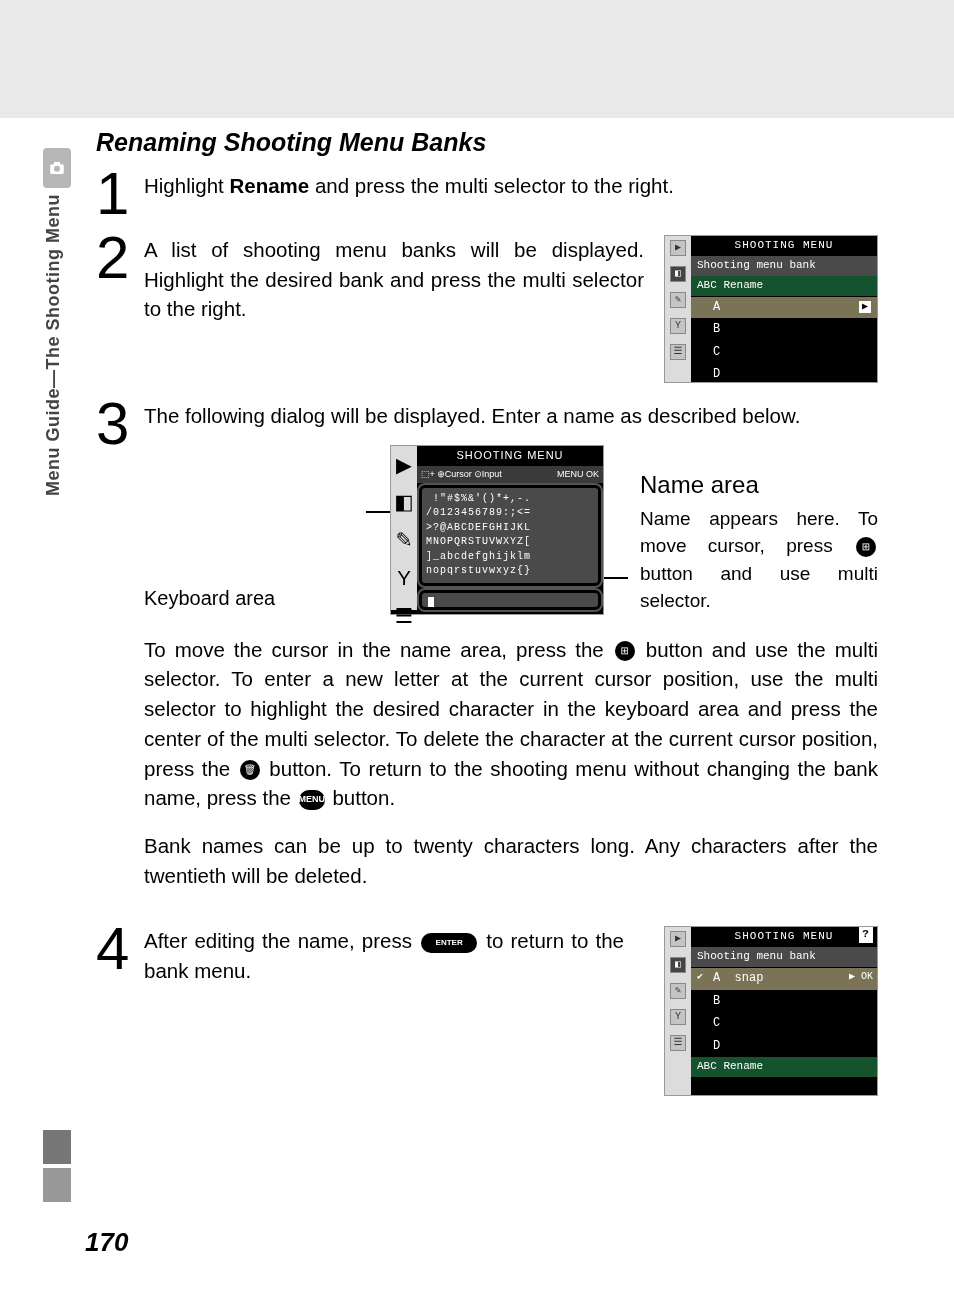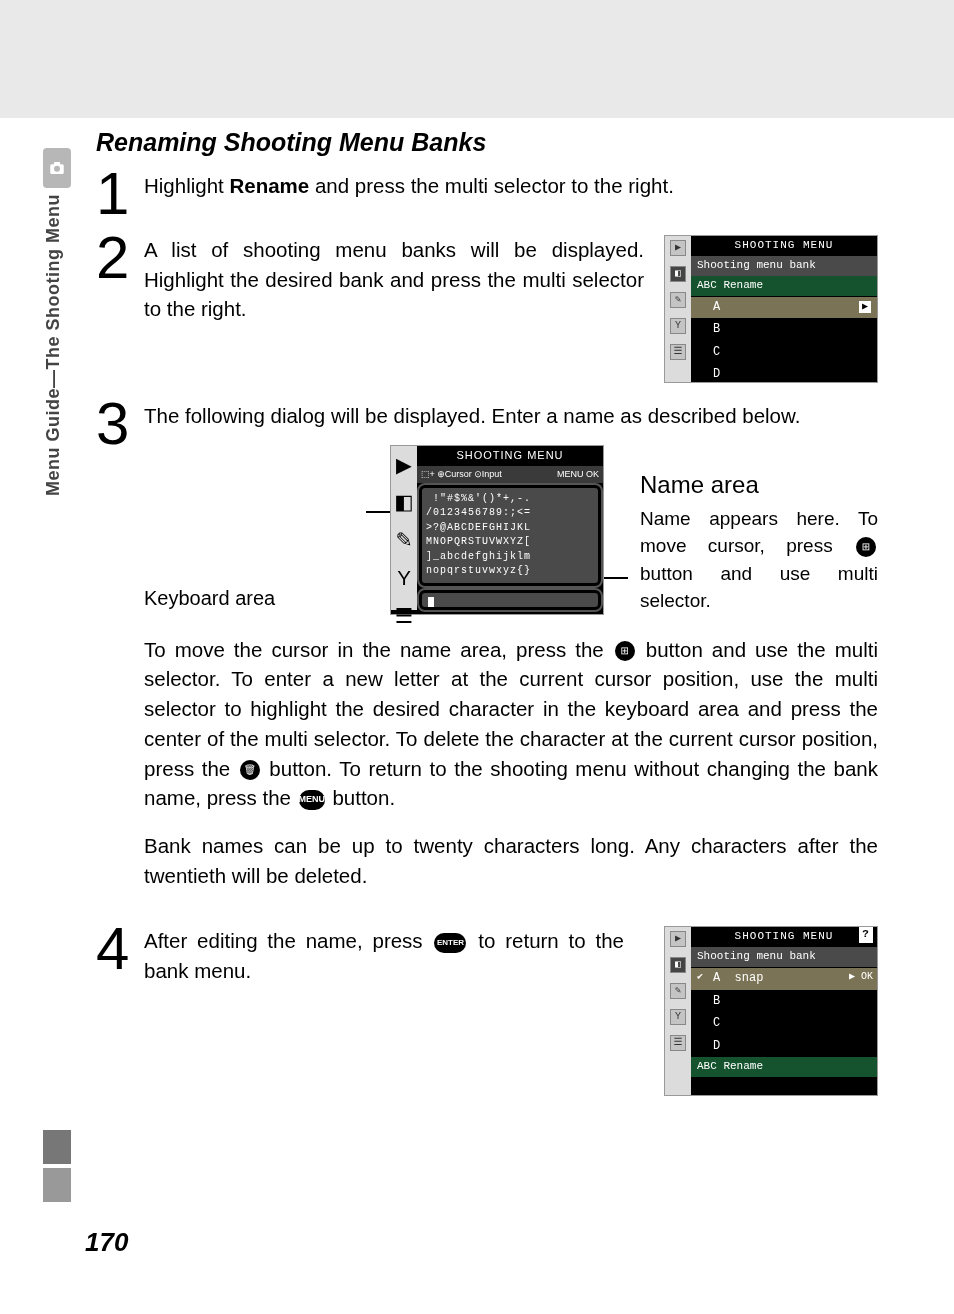--- a/index.html
+++ b/index.html
@@ -56,21 +56,21 @@
   .name-box::before { content:""; position:absolute; left:6px; top:4px; width:6px; height:10px; background:#fff;}
   .leader-left { width:24px; height:2px; background:#000; }
   .leader-right { width:24px; height:2px; background:#000; }
   .kbd-wrap { display:flex; align-items:flex-start; }
   .kbd-leader-col { display:flex; flex-direction:column; justify-content:flex-end; height:164px; padding-bottom:30px;}
   .kbd-leader-col.left { align-items:flex-end; height:164px; padding-bottom:96px; justify-content:flex-end;}
 
   .para { font-size:20.5px; line-height:1.45; text-align:justify; margin-bottom:18px; }
   .ico { display:inline-flex; width:20px; height:20px; border-radius:50%; background:#000; color:#fff; align-items:center; justify-content:center; font-size:10px; vertical-align:middle; margin:0 2px;}
   .ico.menu { border-radius:10px; width:26px; font-size:9px; font-weight:bold;}
-  .ico.enter { border-radius:10px; width:32px; font-size:8px; font-weight:bold;}
+  .ico.enter { border-radius:10px; width:56px; font-size:8px; font-weight:bold;}
 
   .step4-row { display:flex; gap:40px; }
   .step4-text { flex:1; text-align:justify; font-size:20.5px; line-height:1.45; }
   .lcd-step4 { width:214px; height:170px; }
 
   .page-num { position:absolute; bottom:56px; left:85px; font-style:italic; font-weight:bold; font-size:26px; }
   .page-bars { position:absolute; bottom:108px; left:43px; width:28px; }
   .page-bars div { height:34px; background:#999; margin-bottom:4px;}
   .page-bars div:first-child { background:#777;}
 </style>

